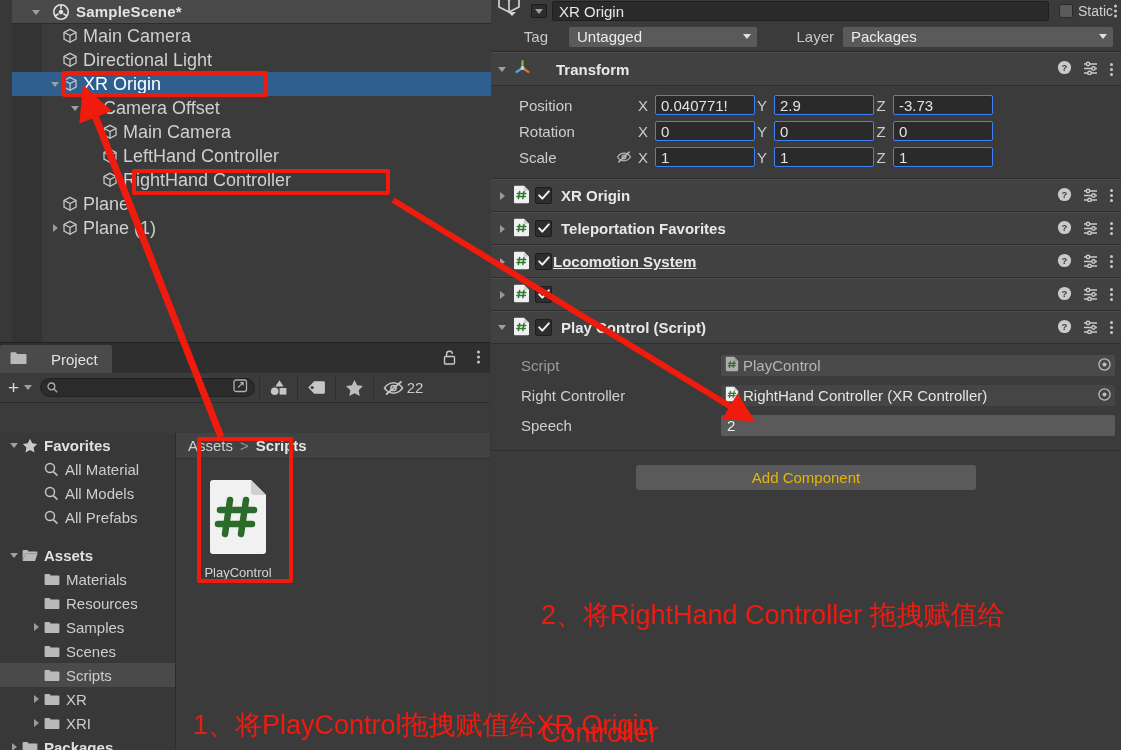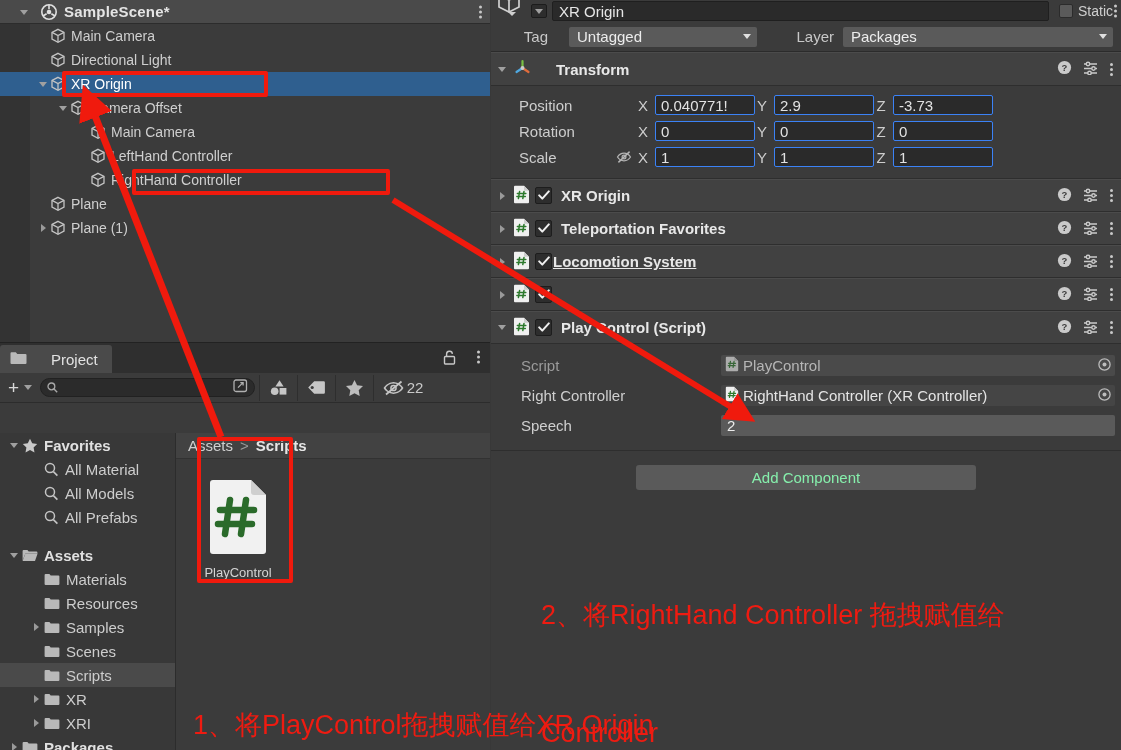--- a/index.html
+++ b/index.html
@@ -17,33 +17,33 @@
   .panel { position:absolute; }
   .tri { width:0;height:0;border-style:solid; }
   .tri-down { border-width:5px 4.5px 0 4.5px; border-color:#a0a0a0 transparent transparent transparent; }
   .tri-right { border-width:4.5px 0 4.5px 5px; border-color:transparent transparent transparent #9a9a9a; }
 
   
   .cube { width:16px;height:16px;flex:0 0 16px; position:relative; }
   .cube svg { display:block; }
 
   
-  #hierarchy { left:0; top:0; width:490px; height:342px; background:#3b3b3b; }
+  #hierarchy { left:12px; top:0; width:490px; height:342px; background:#3b3b3b; }
   #hier-header {
     height:24px; background:#4a4a4a; display:flex; align-items:center;
     border-bottom:1px solid #2c2c2c; padding-left:40px; position:relative;
   }
   #hier-header .sc-icon { width:18px;height:18px;margin-right:6px; }
   #hier-header .title { font-weight:bold; font-size:15px; color:#e4e4e4; letter-spacing:.2px;}
   .kebab { position:absolute; right:8px; top:50%; transform:translateY(-50%);
            display:flex; flex-direction:column; gap:2px; }
   .kebab i { width:3px;height:3px;background:#c8c8c8;border-radius:50%;display:block; }
 
   #hier-list { position:absolute; top:24px; left:0; right:0; bottom:0; }
-  .h-row { height:24px; display:flex; align-items:center; font-size:14px; color:#cfcfcf; position:relative; }
+  .h-row { height:24px; display:flex; align-items:center; font-size:18px; color:#cfcfcf; position:relative; }
   .h-row.sel { background:#2f5f8f; }
   .h-row .fold { width:14px; display:flex; justify-content:center; }
   .h-row .lbl { margin-left:5px; white-space:nowrap; }
   .h-row.sel .lbl { color:#fff; }
   
   #hier-gutter { position:absolute; left:0; top:24px; width:30px; bottom:0; background:#333333; }
   #hier-gutter .selstrip { position:absolute; left:0; width:30px; height:24px; background:#2f5f8f; }
 
   
   #project { left:0; top:342px; width:490px; height:408px; background:#3b3b3b;
@@ -133,21 +133,21 @@
   .obj-field.dimf { background:#4a4a4a; color:#b6b6b6; }
   .obj-field .mini { margin-right:4px; }
   .obj-field .picker { margin-left:auto; }
   .txt-field { flex:1; margin-right:6px; height:21px; background:#5a5a5a; border-radius:2px;
                display:flex; align-items:center; padding:0 6px; font-size:15px; color:#ececec; }
 
   #addcomp-band { background:#3b3b3b; border-top:1px solid #2e2e2e; padding:14px 0 16px 0;
                   display:flex; justify-content:center; }
   #addcomp { width:340px; height:25px; background:#5a5a5a; border-radius:3px;
              display:flex;align-items:center;justify-content:center;
-             font-size:15px; color:#86efac; }
+             font-size:15px; color:#eab308; }
 
   
   .anno { position:absolute; color:#ee1b11; font-size:27px; line-height:1.45;
           font-family:"Liberation Sans", sans-serif; white-space:pre; }
   #anno-1 { left:163px; top:667px; }
   #anno-2 { left:541px; top:518px; }
   .redbox { position:absolute; border:4px solid #f01a0d; border-radius:2px; pointer-events:none;}
   #overlay-svg { position:absolute; inset:0; pointer-events:none; }
 </style>
 </head>

